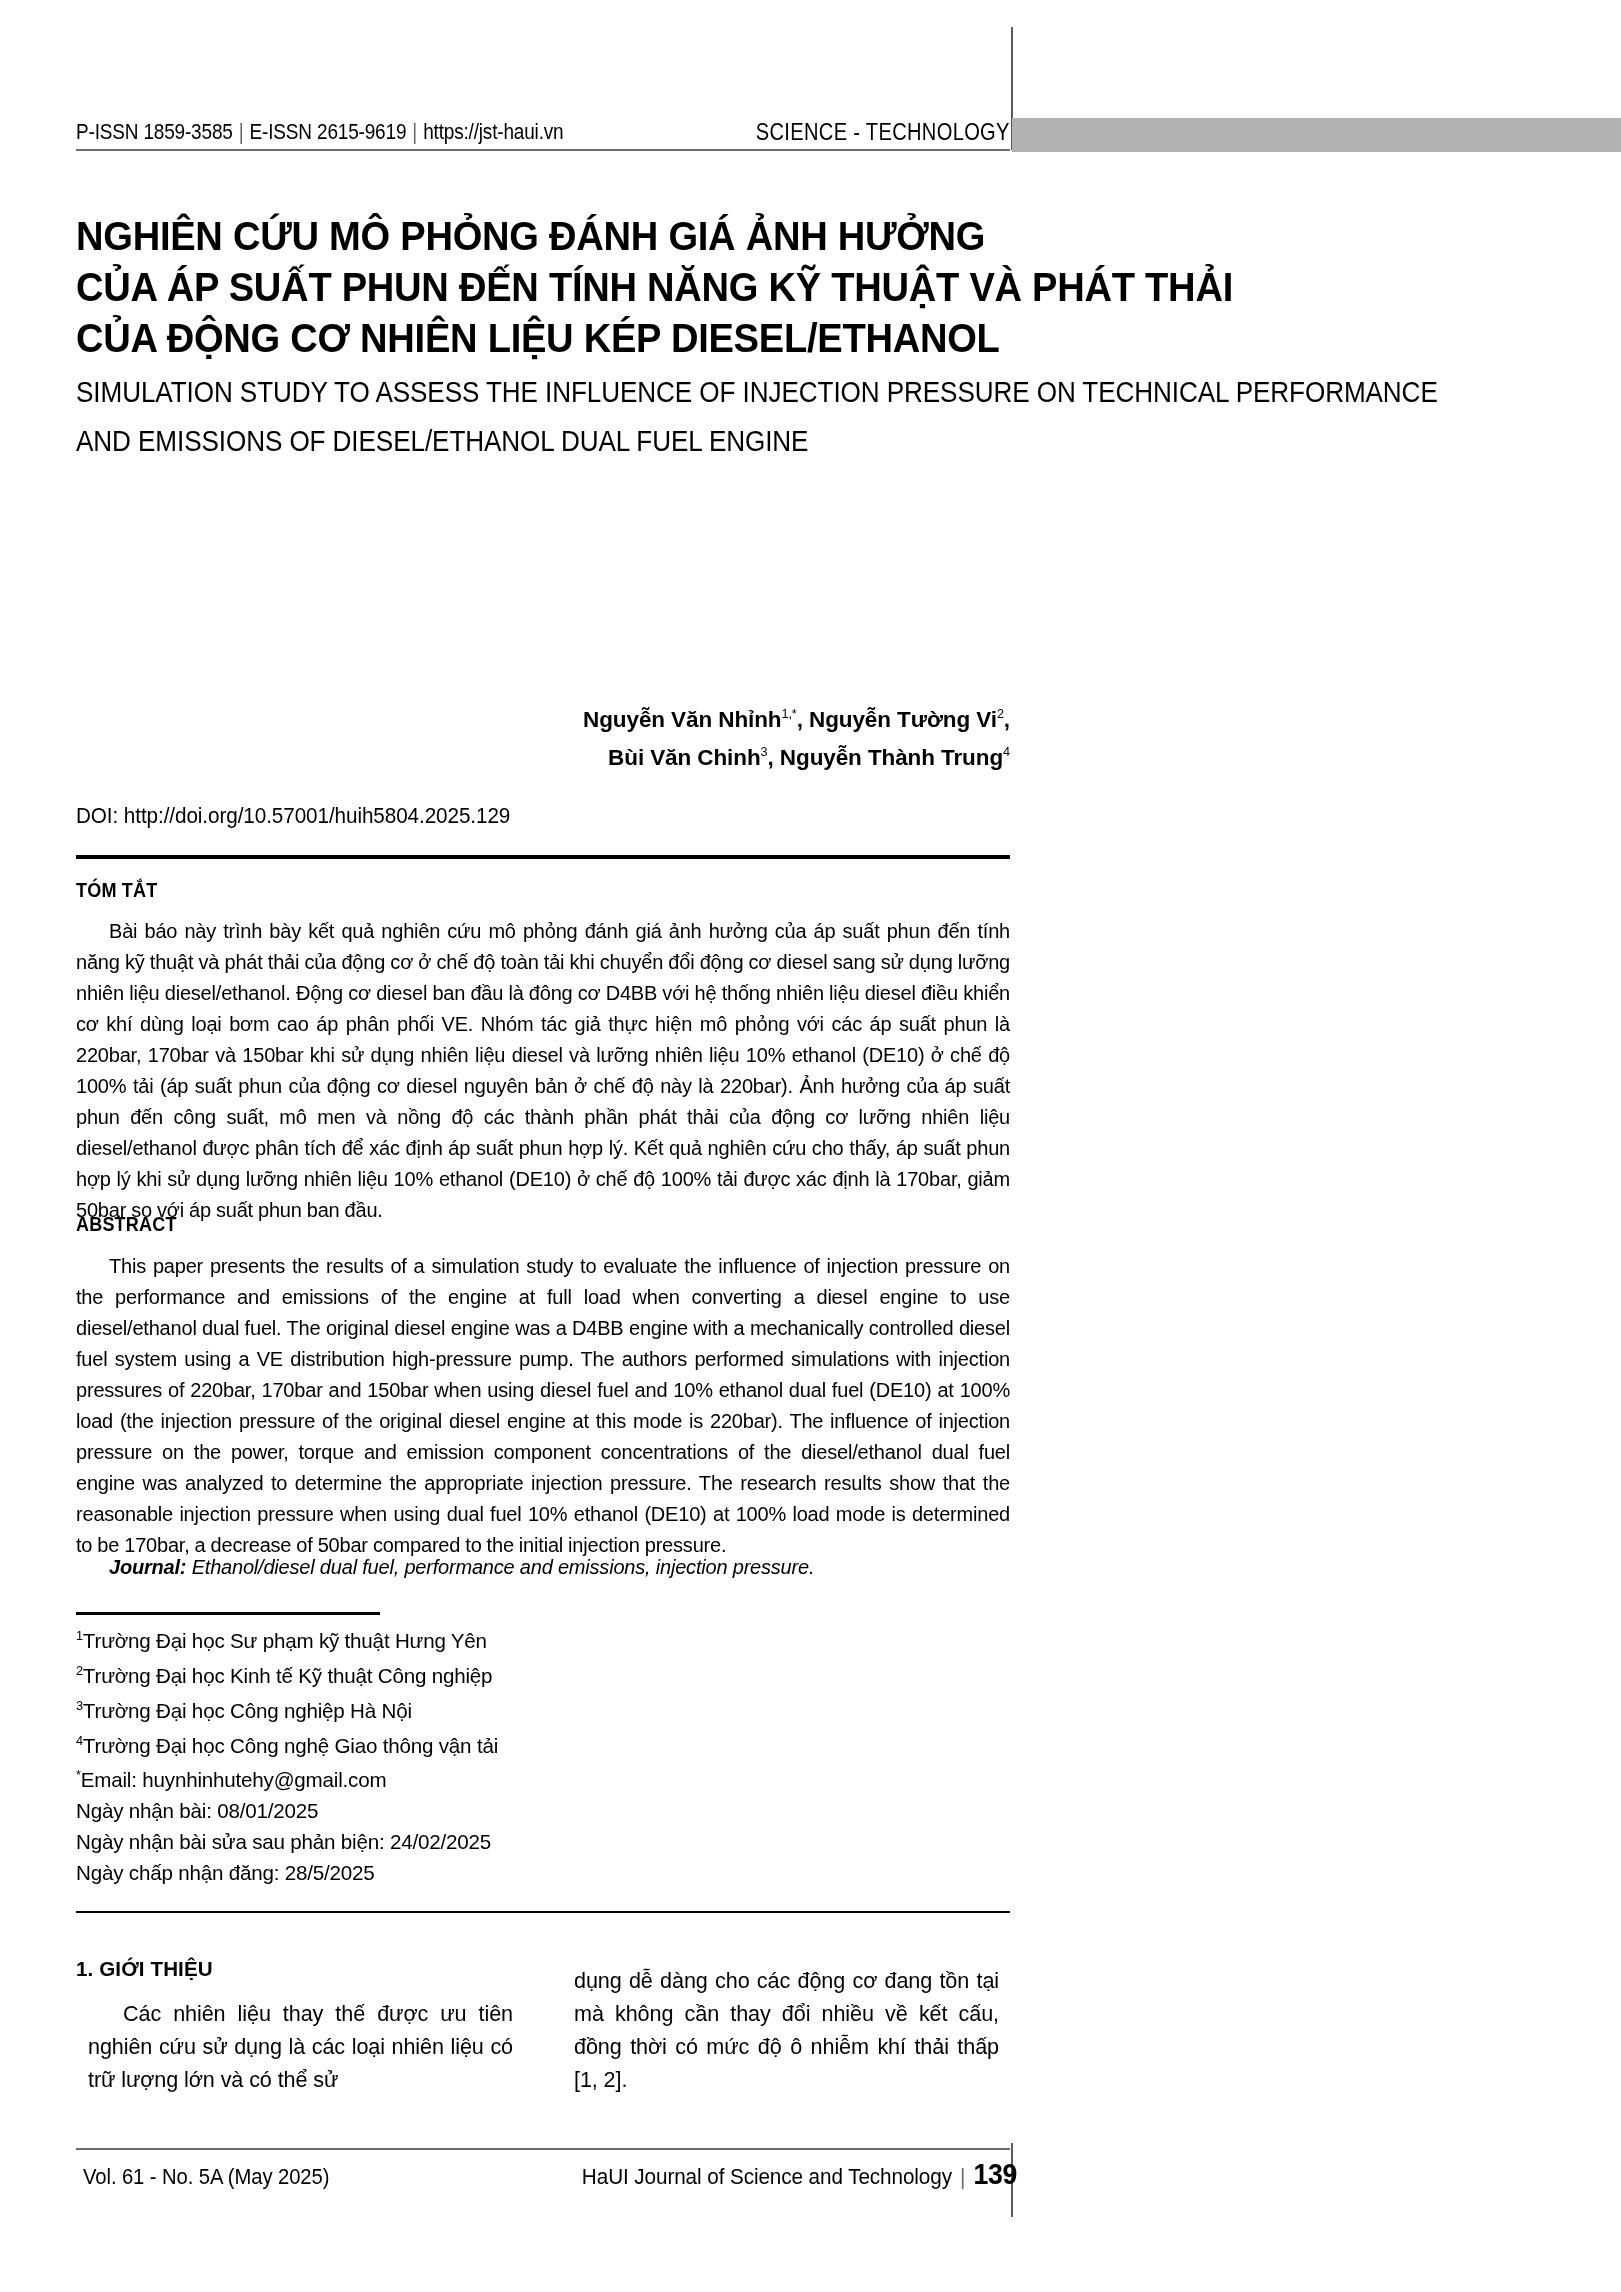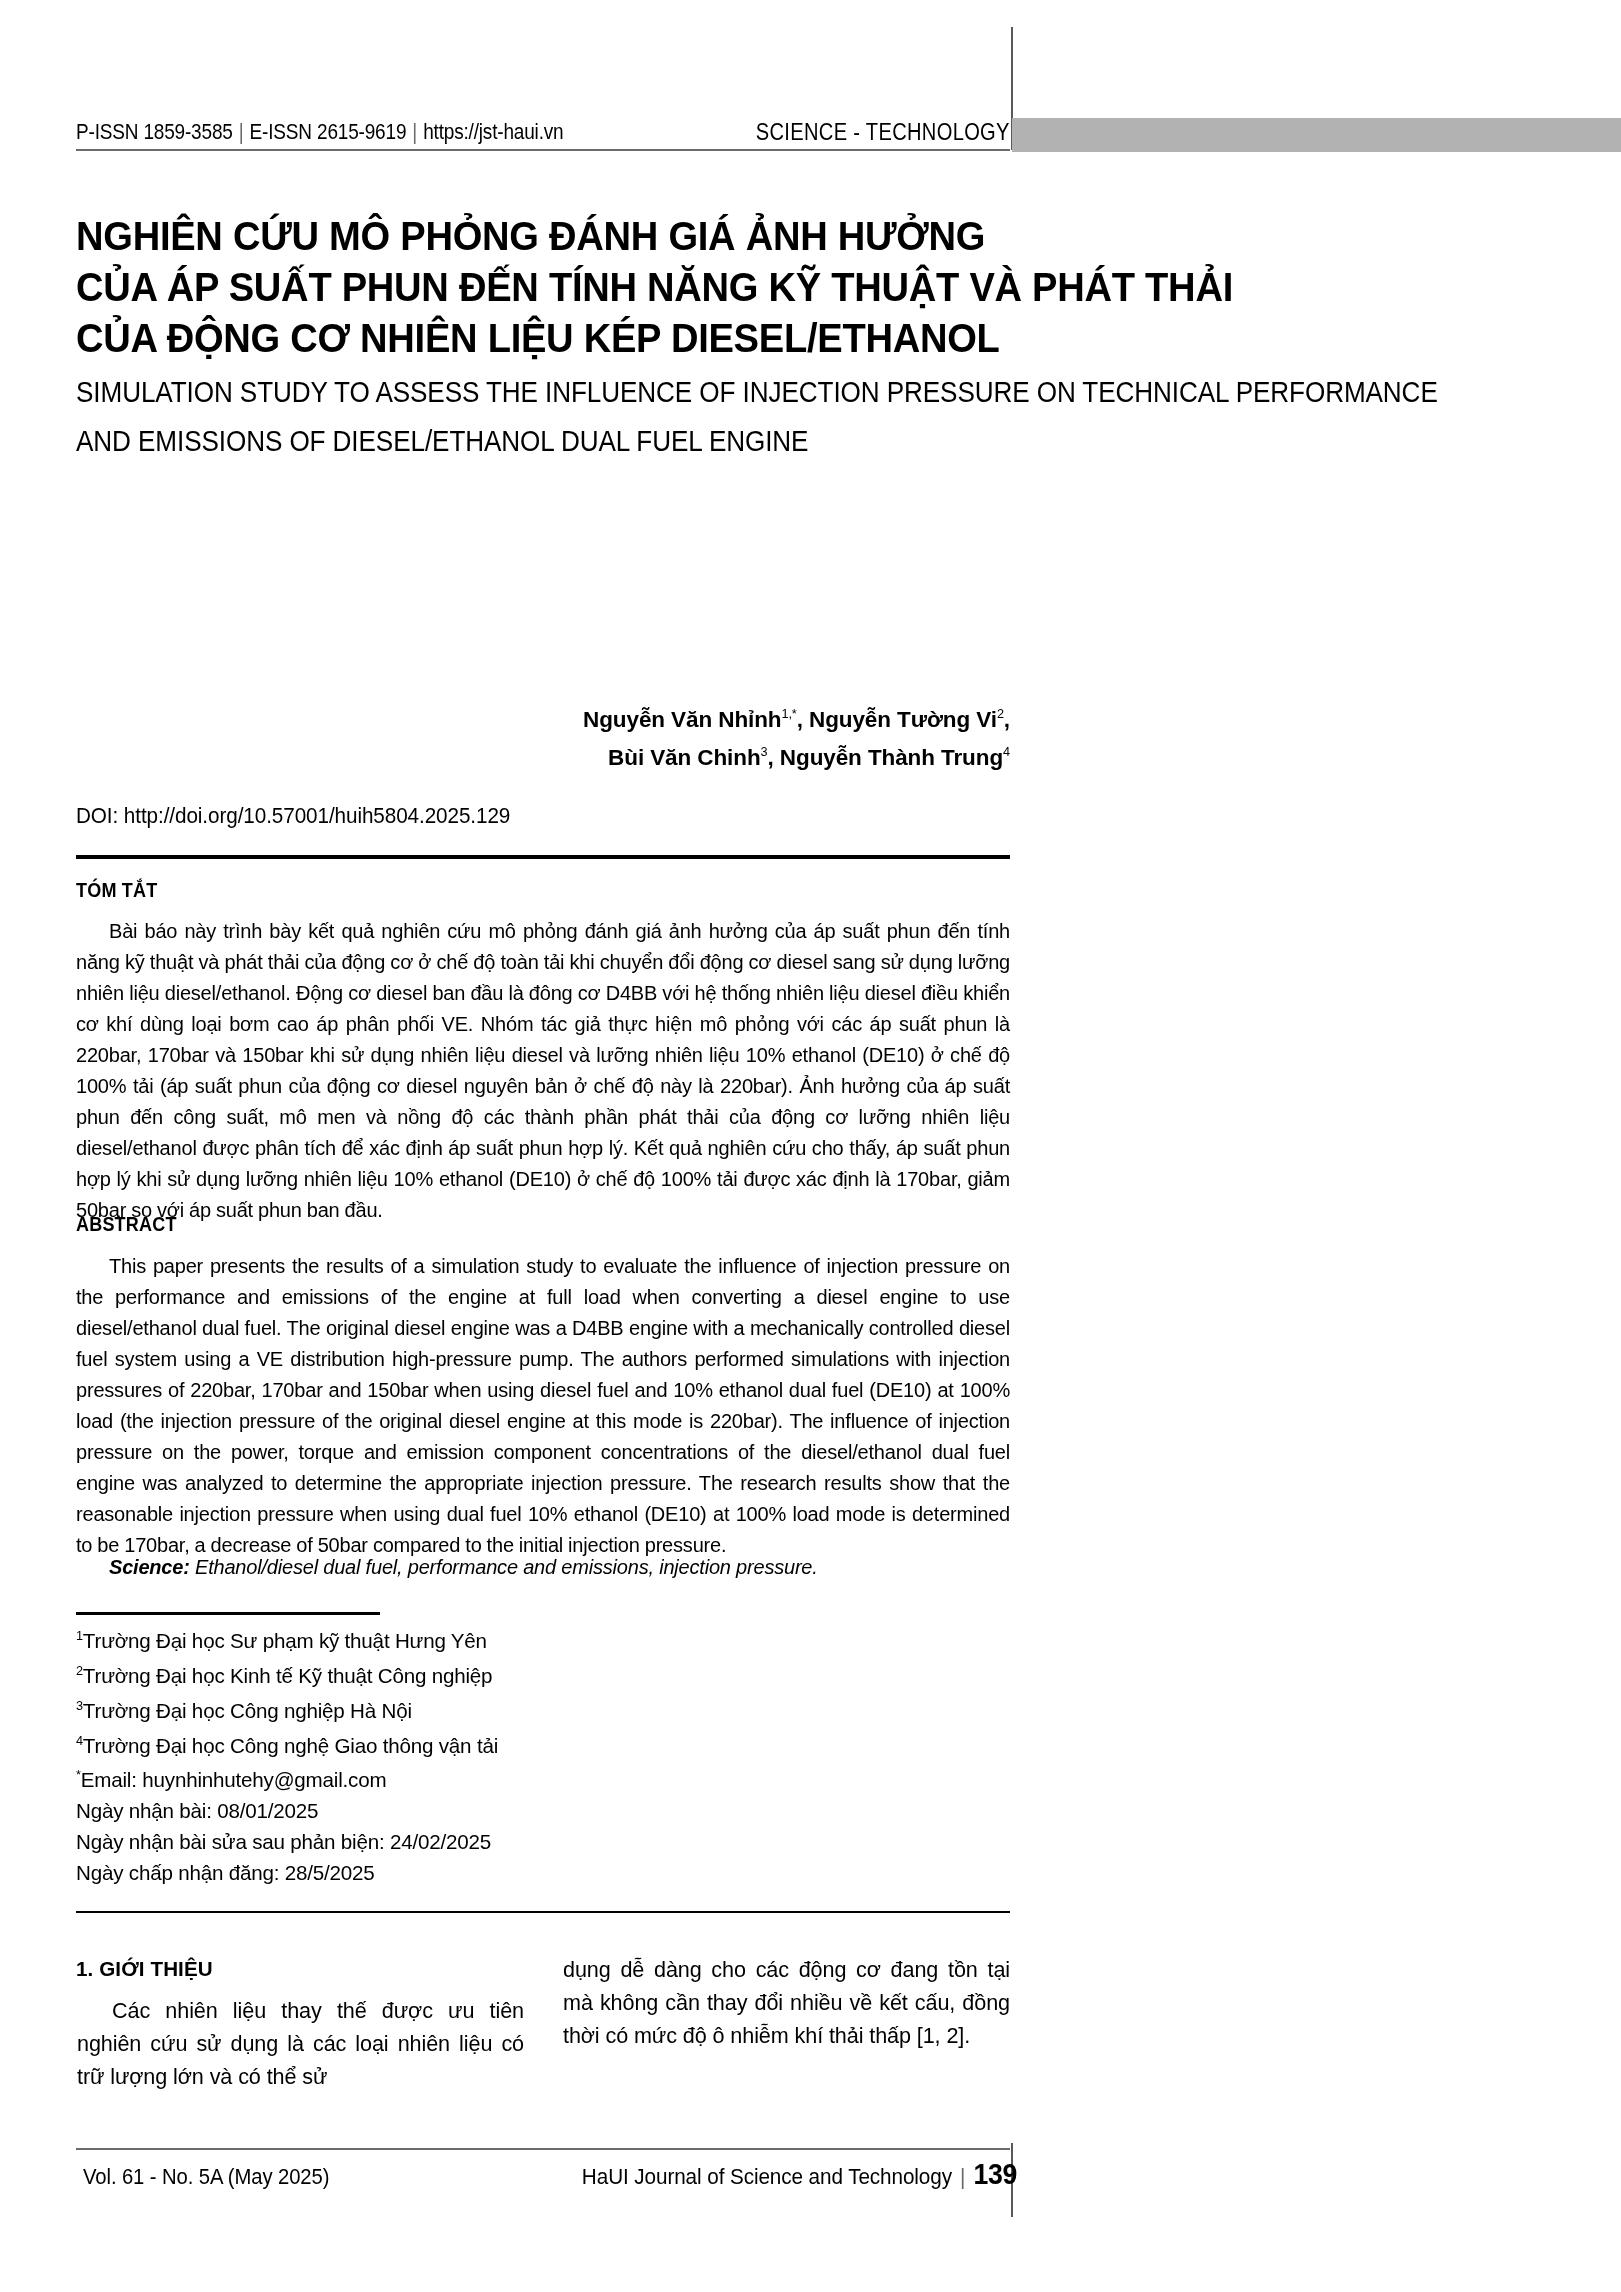--- a/index.html
+++ b/index.html
@@ -230,21 +230,21 @@
     letter-spacing: -0.1px;
   }
   .col-l { left: 76px; }
   .col-r { left: 562px; }
   .col-head {
     font-weight: bold;
     font-size: 20.6px;
     letter-spacing: 0.1px;
     margin-bottom: 8.8px;
   }
-  .col-l p, .col-r p { margin: 1px; text-indent: 35px; }
+  .col-l p, .col-r p { margin: 12px; text-indent: 35px; }
   .col-r p { text-indent: 0; }
 
   
   .footer-rule {
     position: absolute;
     left: 76px;
     top: 2148px;
     width: 934px;
     height: 2px;
     background: #6b6b6b;
@@ -323,21 +323,21 @@
   <div class="sec-head" style="left:76px; top:879px;">TÓM TẮT</div>
   <div class="abs-body" style="left:76px; top:916px;">
     <p>Bài báo này trình bày kết quả nghiên cứu mô phỏng đánh giá ảnh hưởng của áp suất phun đến tính năng kỹ thuật và phát thải của động cơ ở chế độ toàn tải khi chuyển đổi động cơ diesel sang sử dụng lưỡng nhiên liệu diesel/ethanol. Động cơ diesel ban đầu là đông cơ D4BB với hệ thống nhiên liệu diesel điều khiển cơ khí dùng loại bơm cao áp phân phối VE. Nhóm tác giả thực hiện mô phỏng với các áp suất phun là 220bar, 170bar và 150bar khi sử dụng nhiên liệu diesel và lưỡng nhiên liệu 10% ethanol (DE10) ở chế độ 100% tải (áp suất phun của động cơ diesel nguyên bản ở chế độ này là 220bar). Ảnh hưởng của áp suất phun đến công suất, mô men và nồng độ các thành phần phát thải của động cơ lưỡng nhiên liệu diesel/ethanol được phân tích để xác định áp suất phun hợp lý. Kết quả nghiên cứu cho thấy, áp suất phun hợp lý khi sử dụng lưỡng nhiên liệu 10% ethanol (DE10) ở chế độ 100% tải được xác định là 170bar, giảm 50bar so với áp suất phun ban đầu.</p>
   </div>
 
   <div class="sec-head" style="left:76px; top:1213px;">ABSTRACT</div>
   <div class="abs-body" style="left:76px; top:1251px;">
     <p>This paper presents the results of a simulation study to evaluate the influence of injection pressure on the performance and emissions of the engine at full load when converting a diesel engine to use diesel/ethanol dual fuel. The original diesel engine was a D4BB engine with a mechanically controlled diesel fuel system using a VE distribution high-pressure pump. The authors performed simulations with injection pressures of 220bar, 170bar and 150bar when using diesel fuel and 10% ethanol dual fuel (DE10) at 100% load (the injection pressure of the original diesel engine at this mode is 220bar). The influence of injection pressure on the power, torque and emission component concentrations of the diesel/ethanol dual fuel engine was analyzed to determine the appropriate injection pressure. The research results show that the reasonable injection pressure when using dual fuel 10% ethanol (DE10) at 100% load mode is determined to be 170bar, a decrease of 50bar compared to the initial injection pressure.</p>
   </div>
   <div class="kw" style="left:76px; top:1556px;">
-    <b>Science:</b>
+    <b>Journal:</b>
     <span>Ethanol/diesel dual fuel, performance and emissions, injection pressure.</span>
   </div>
 
   <div class="affil-rule"></div>
   <div class="affils" style="left:76px;">
     <div><sup>1</sup><span>Trường Đại học Sư phạm kỹ thuật Hưng Yên</span></div>
     <div><sup>2</sup><span>Trường Đại học Kinh tế Kỹ thuật Công nghiệp</span></div>
     <div><sup>3</sup><span>Trường Đại học Công nghiệp Hà Nội</span></div>
     <div><sup>4</sup><span>Trường Đại học Công nghệ Giao thông vận tải</span></div>
     <div><sup>*</sup><span>Email: huynhinhutehy@gmail.com</span></div>

